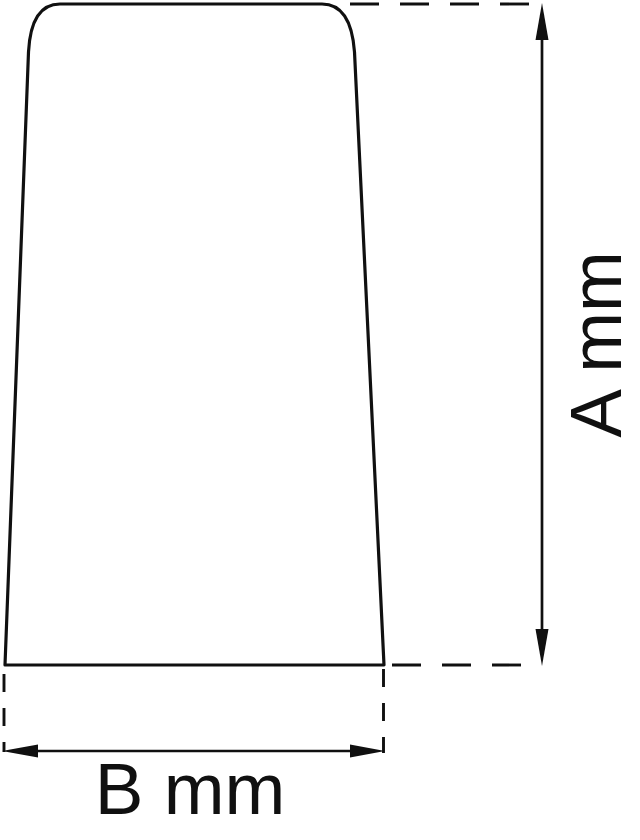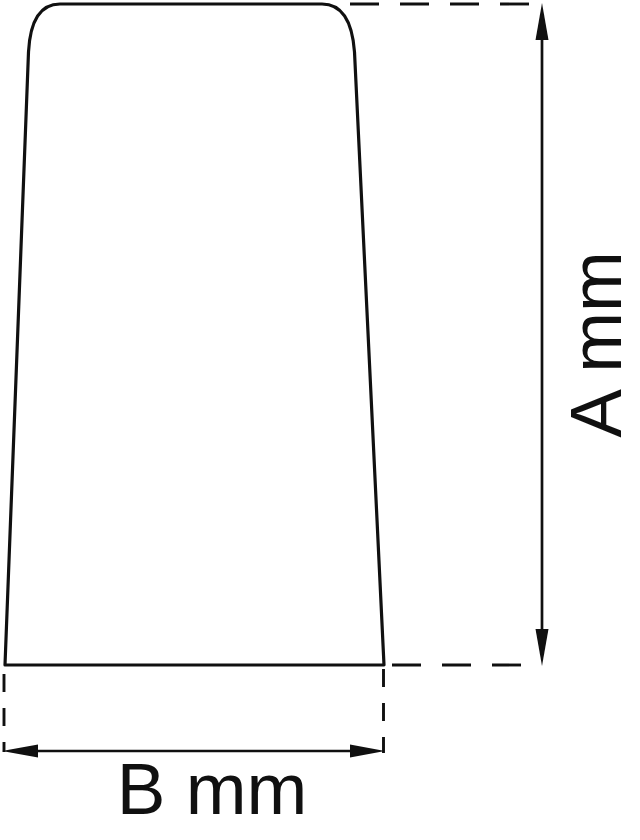--- a/index.html
+++ b/index.html
@@ -52,21 +52,21 @@
   .dim-label {
     position: absolute;
     color: var(--line, #101010);
     font-size: 73px;
     line-height: 73px;
     letter-spacing: 0;
     white-space: nowrap;
     text-align: center;
   }
   .dim-label-b {
-    left: 112px;
+    left: 90px;
     top: 752px;
     width: 200px;
   }
   .dim-label-a {
     left: 495px;
     top: 308px;
     width: 200px;
     transform: rotate(-90deg);
   }
 </style>

